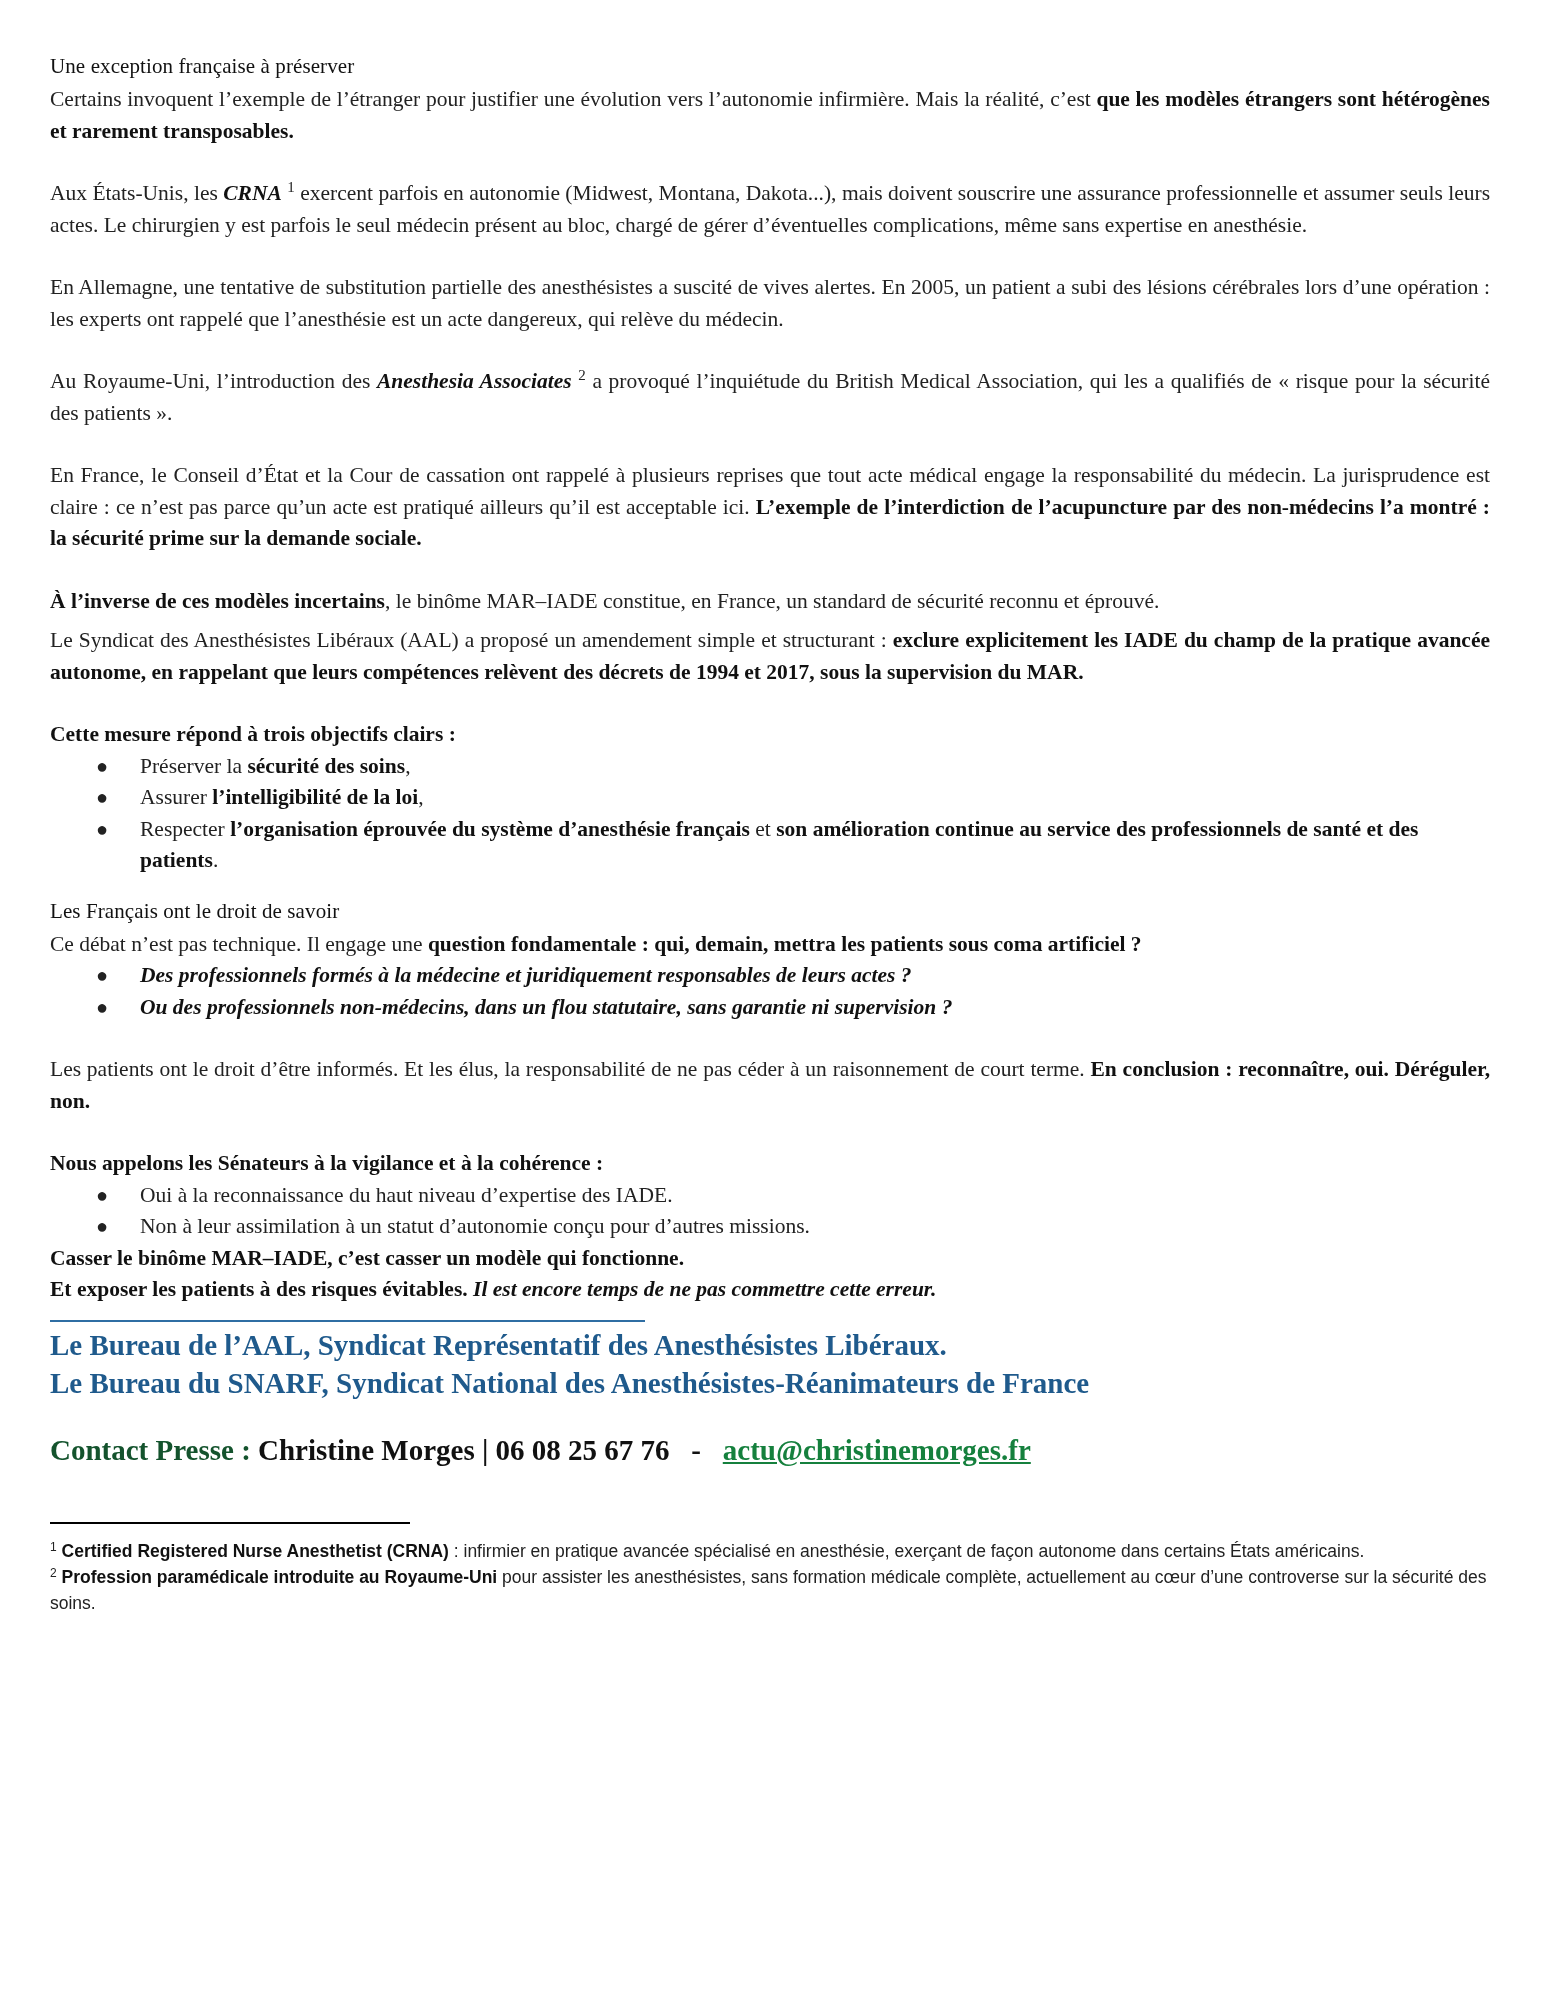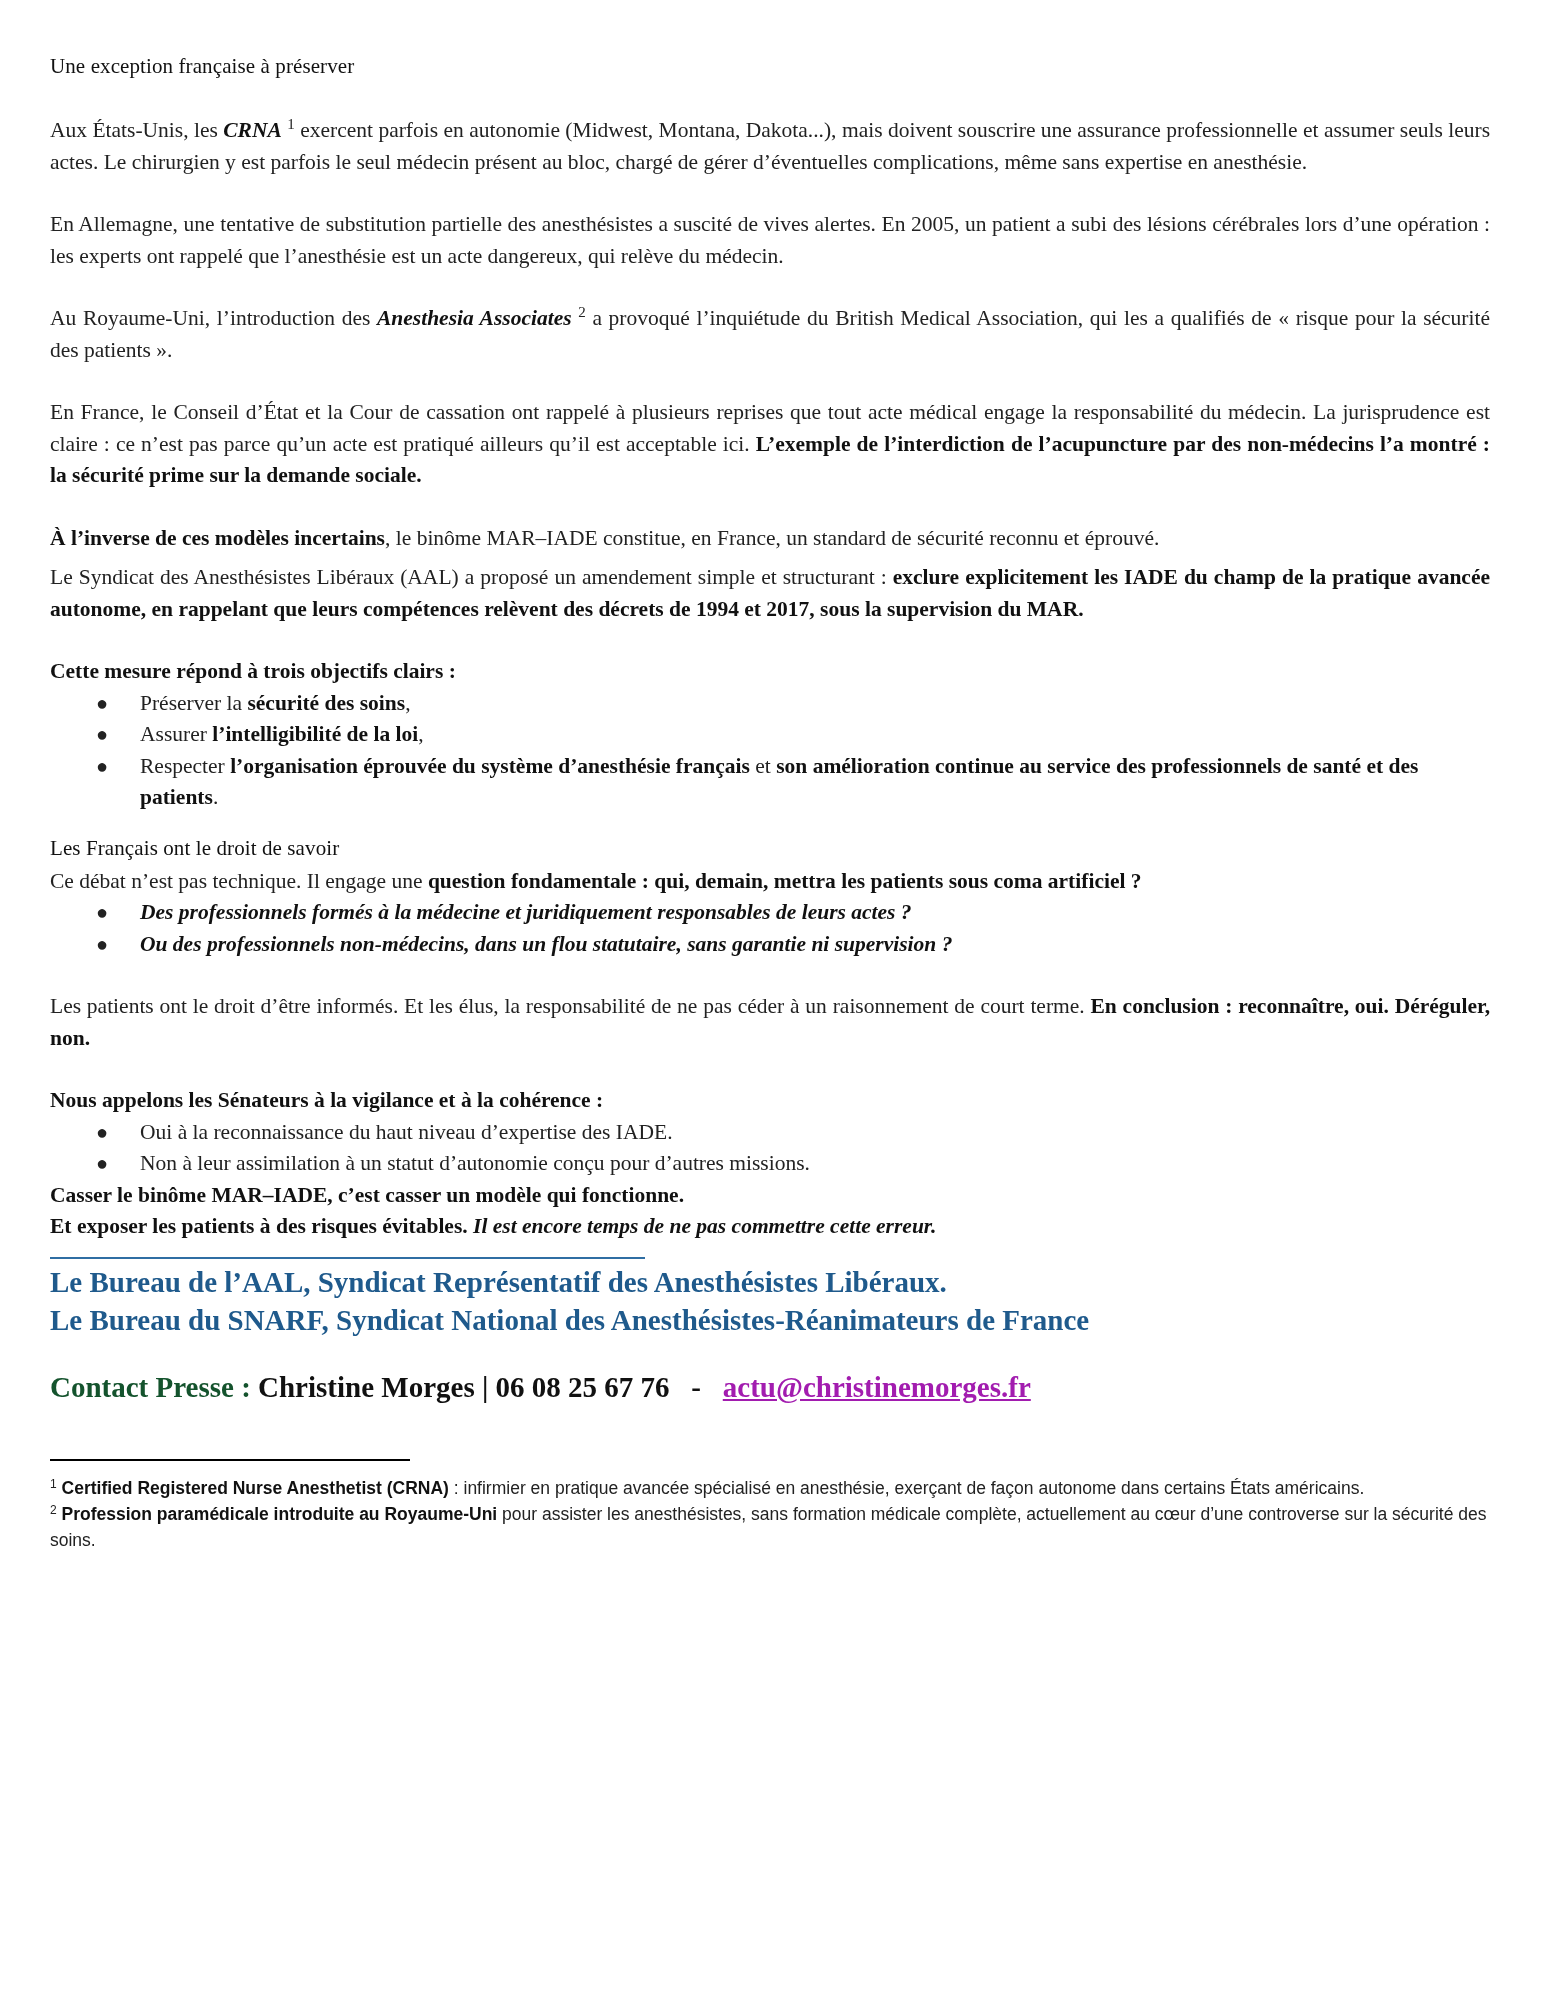--- a/index.html
+++ b/index.html
@@ -71,21 +71,21 @@
     .contact {
       margin-top: 28px;
       font-size: 29px;
       line-height: 40px;
       font-weight: bold;
       color: #111;
       white-space: pre;
     }
     .contact .label { color: #14532d; margin-top: 26px; }
     .contact a {
-      color: #a21caf;
+      color: #15803d;
       text-decoration: underline;
     }
     .fn-divider {
       width: 360px;
       border-top: 2px solid #000;
       margin-top: 52px;
       margin-bottom: 14px;
     }
     .fn {
       font-family: "Liberation Sans", "DejaVu Sans", sans-serif;
@@ -95,20 +95,21 @@
     }
     .fn sup { font-size: 12px; vertical-align: 6px; }
     .fn b { color: #111; }
   </style>
 </head>
 <body>
 
 <div class="page">
 
   <h2>Une exception française à préserver</h2>
+  <p><span>Certains invoquent l’exemple de l’étranger pour justifier une évolution vers l’autonomie infirmière. Mais la réalité, c’est </span><b>que les modèles étrangers sont hétérogènes et rarement transposables.</b></p>
   <div class="gap"></div>
   <p><span>Aux États-Unis, les </span><b><i>CRNA</i></b> <sup>1</sup><span> exercent parfois en autonomie (Midwest, Montana, Dakota...), mais doivent souscrire une assurance professionnelle et assumer seuls leurs actes. Le chirurgien y est parfois le seul médecin présent au bloc, chargé de gérer d’éventuelles complications, même sans expertise en anesthésie.</span></p>
   <div class="gap"></div>
   <p>En Allemagne, une tentative de substitution partielle des anesthésistes a suscité de vives alertes. En 2005, un patient a subi des lésions cérébrales lors d’une opération : les experts ont rappelé que l’anesthésie est un acte dangereux, qui relève du médecin.</p>
   <div class="gap"></div>
   <p><span>Au Royaume-Uni, l’introduction des </span><b><i>Anesthesia Associates</i></b> <sup>2</sup><span> a provoqué l’inquiétude du British Medical Association, qui les a qualifiés de « risque pour la sécurité des patients ».</span></p>
   <div class="gap"></div>
   <p><span>En France, le Conseil d’État et la Cour de cassation ont rappelé à plusieurs reprises que tout acte médical engage la responsabilité du médecin. La jurisprudence est claire : ce n’est pas parce qu’un acte est pratiqué ailleurs qu’il est acceptable ici. </span><b>L’exemple de l’interdiction de l’acupuncture par des non-médecins l’a montré : la sécurité prime sur la demande sociale.</b></p>
   <div class="gap"></div>
   <p><b>À l’inverse de ces modèles incertains</b><span>, le binôme MAR–IADE constitue, en France, un standard de sécurité reconnu et éprouvé.</span></p>

